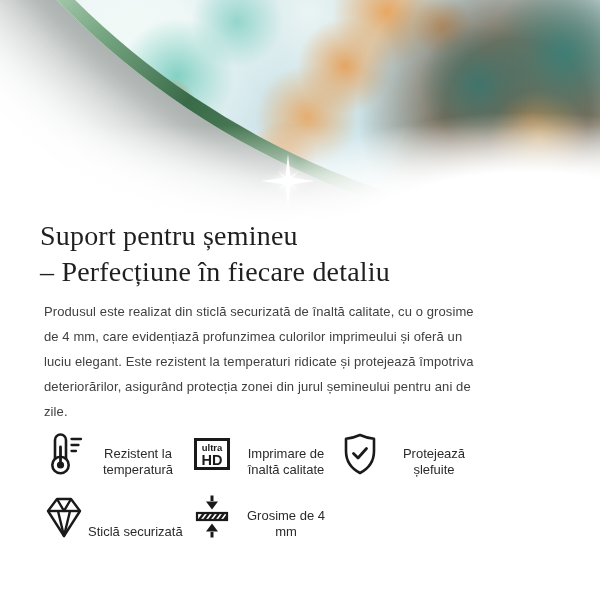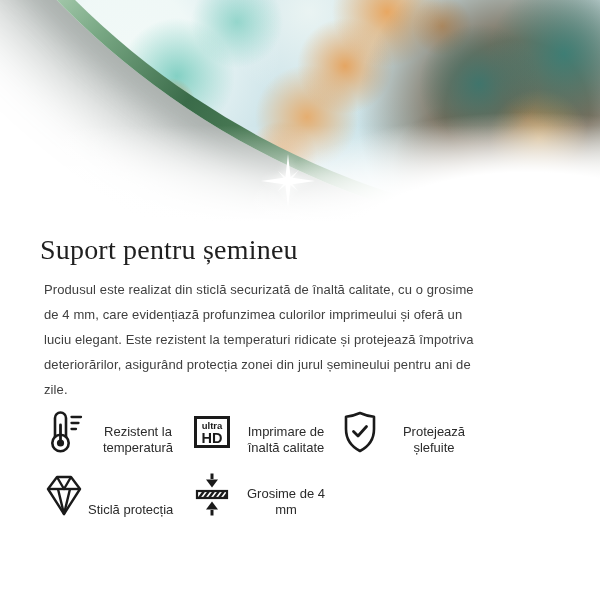--- a/index.html
+++ b/index.html
@@ -51,21 +51,21 @@
   }
   .hero-fade{
     position:absolute;inset:0;pointer-events:none;
     background:
       radial-gradient(ellipse 420px 200px at 88% 115%, #fff 45%, rgba(255,255,255,0) 75%),
       linear-gradient(to bottom, rgba(255,255,255,0) 55%, rgba(255,255,255,.65) 78%, #fff 97%);
   }
   .sparkle{position:absolute;left:259px;top:152px;width:58px;height:58px;filter:drop-shadow(0 0 5px rgba(255,255,255,.95));}
 
   
-  .content{position:absolute;top:230px;left:0;width:524px;padding:2px 40px 0;}
+  .content{position:absolute;top:216px;left:0;width:524px;padding:2px 40px 0;}
   h1{margin:0;font-family:"Liberation Serif","DejaVu Serif",serif;font-weight:400;
      font-size:28px;line-height:36px;color:var(--heading-text);letter-spacing:.2px;}
   .description{margin:9px 4px 0;font-size:13px;line-height:25px;color:var(--body-text);letter-spacing:.1px;}
 
   .features{margin-top:6px;display:grid;grid-template-columns:repeat(3,1fr);row-gap:14px;}
   .feature{display:flex;flex-direction:row;align-items:flex-end;}
   .feature .icon{height:48px;display:flex;align-items:center;justify-content:center;color:var(--icon-stroke);}
   .feature .label{margin-top:11px;font-size:13px;line-height:16px;color:var(--label-text);text-align:center;}
   .icon svg{display:block;}
   .svg-text{font-family:"Liberation Sans","DejaVu Sans",sans-serif;}
@@ -84,20 +84,21 @@
       <path d="M29 2 L31.6 25.4 L56 29 L31.6 32.6 L29 56 L26.4 32.6 L2 29 L26.4 25.4 Z" fill="#ffffff"></path>
       <path d="M29 14 L30.4 27.6 L43 29 L30.4 30.4 L29 44 L27.6 30.4 L15 29 L27.6 27.6 Z" fill="#ffffff" opacity=".8" transform="rotate(45 29 29)"></path>
       <circle cx="29" cy="29" r="3.2" fill="#ffffff"></circle>
     </svg>
   </div>
 
   <div class="content">
 
     <h1>
       <div>Suport pentru șemineu</div>
+      <div>– Perfecțiune în fiecare detaliu</div>
     </h1>
 
     <p class="description">Produsul este realizat din sticlă securizată de înaltă calitate, cu o grosime de 4 mm, care evidențiază profunzimea culorilor imprimeului și oferă un luciu elegant. Este rezistent la temperaturi ridicate și protejează împotriva deteriorărilor, asigurând protecția zonei din jurul șemineului pentru ani de zile.</p>
 
     <div class="features">
 
       <div class="feature">
         <span class="icon">
           <svg width="48" height="48" viewBox="0 0 48 48" fill="none" stroke="currentColor" stroke-width="2.6" stroke-linecap="round">
             <path d="M15 29 V10 a5.5 5.5 0 0 1 11 0 V29"></path>
@@ -135,21 +136,21 @@
 
       <div class="feature">
         <span class="icon">
           <svg width="48" height="48" viewBox="0 0 48 48" fill="none" stroke="currentColor" stroke-width="2.4" stroke-linejoin="round">
             <path d="M8 19 L17 7 H31 L40 19 L24 44 Z"></path>
             <line x1="8" y1="19" x2="40" y2="19"></line>
             <path d="M17 7 L24 19 L31 7"></path>
             <path d="M18 19 L24 44 L30 19"></path>
           </svg>
         </span>
-        <span class="label">Sticlă protecția</span>
+        <span class="label">Sticlă securizată</span>
       </div>
 
 
       <div class="feature">
         <span class="icon">
           <svg width="48" height="48" viewBox="0 0 48 48">
             <defs>
                 <clipPath id="barClip">
                   <rect x="9" y="21" width="30" height="7"></rect>
                 </clipPath>

